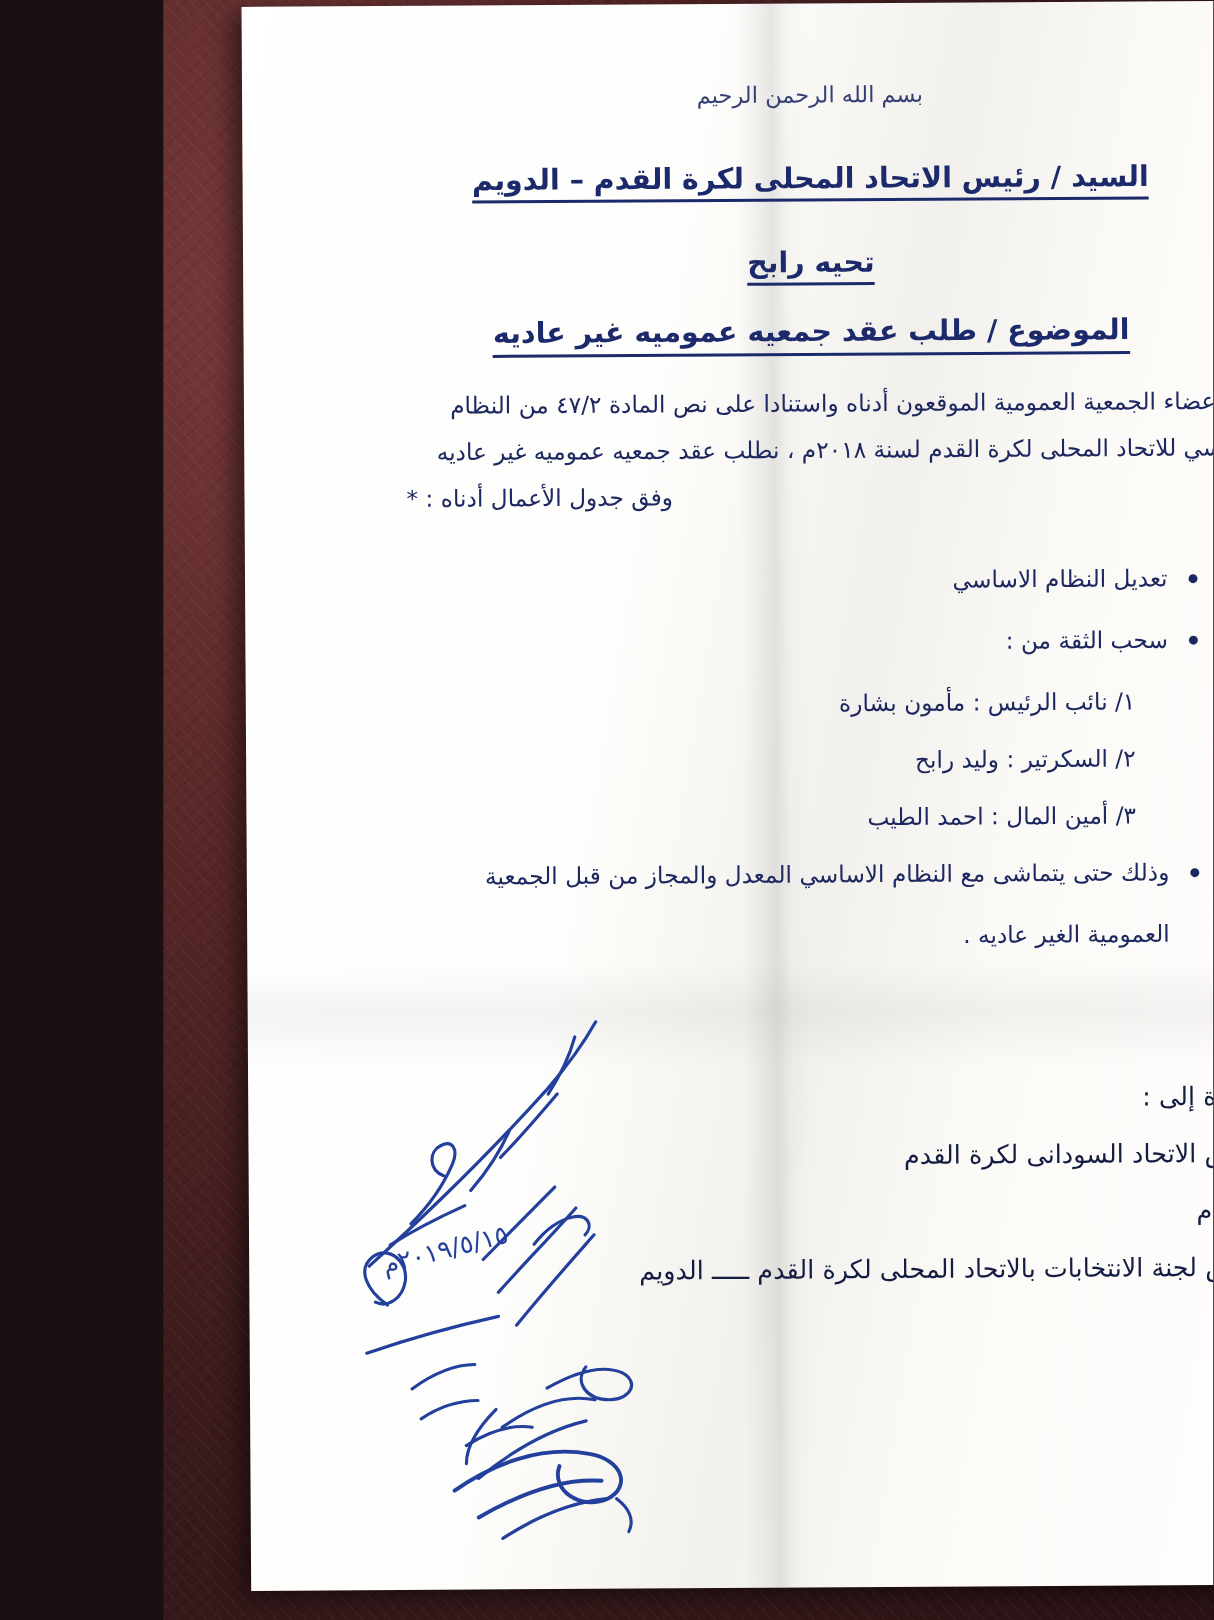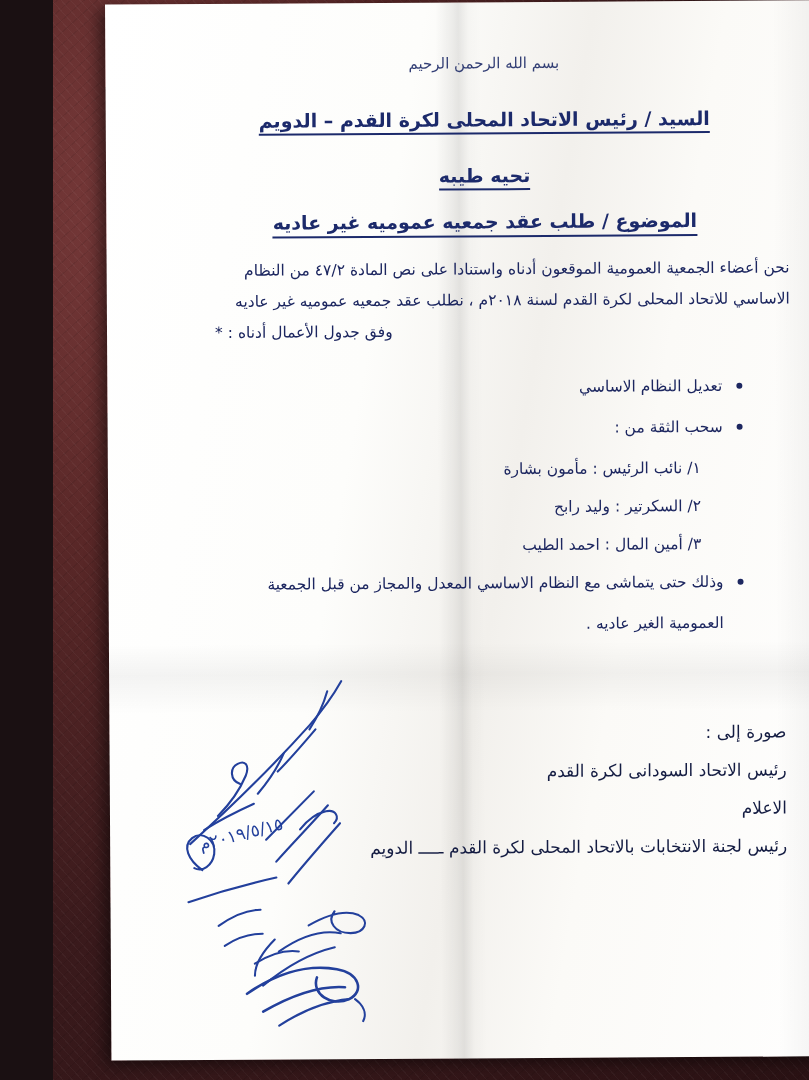--- a/index.html
+++ b/index.html
@@ -10,21 +10,21 @@
   body {
     width: 809px;
     height: 1080px;
     overflow: hidden;
     font-family: "Liberation Serif", "DejaVu Serif", serif;
   }
 
   
   #photo {
     position: relative;
-    width: 756px;
+    width: 700px;
     height: 1080px;
     background:
       radial-gradient(ellipse at 12% 18%, #7a3b3b 0%, #5a2828 28%, #3a1a1c 60%, #2a1214 100%),
       linear-gradient(160deg, #6b3030 0%, #3e1c1e 45%, #241012 100%);
     overflow: hidden;
   }
   
   #photo::before {
     content: "";
     position: absolute;
@@ -241,21 +241,21 @@
 
     <div class="doc-body">
 
       <div class="basmala">بسم الله الرحمن الرحيم</div>
 
       <div class="addressee">
         <span>السيد / رئيس الاتحاد المحلى لكرة القدم – الدويم</span>
       </div>
 
       <div class="greeting">
-        <span>تحيه طيبه</span>
+        <span>تحيه رابح</span>
       </div>
 
       <div class="subject">
         <span>الموضوع / طلب عقد جمعيه عموميه غير عاديه</span>
       </div>
 
       <div class="para">
         <span class="ln">نحن أعضاء الجمعية العمومية الموقعون أدناه واستنادا على نص المادة ٤٧/٢ من النظام</span>
         <span class="ln">الاساسي للاتحاد المحلى لكرة القدم لسنة ٢٠١٨م ، نطلب عقد جمعيه عموميه غير عاديه</span>
         <span class="ln center-ish">وفق جدول الأعمال أدناه : *</span>

